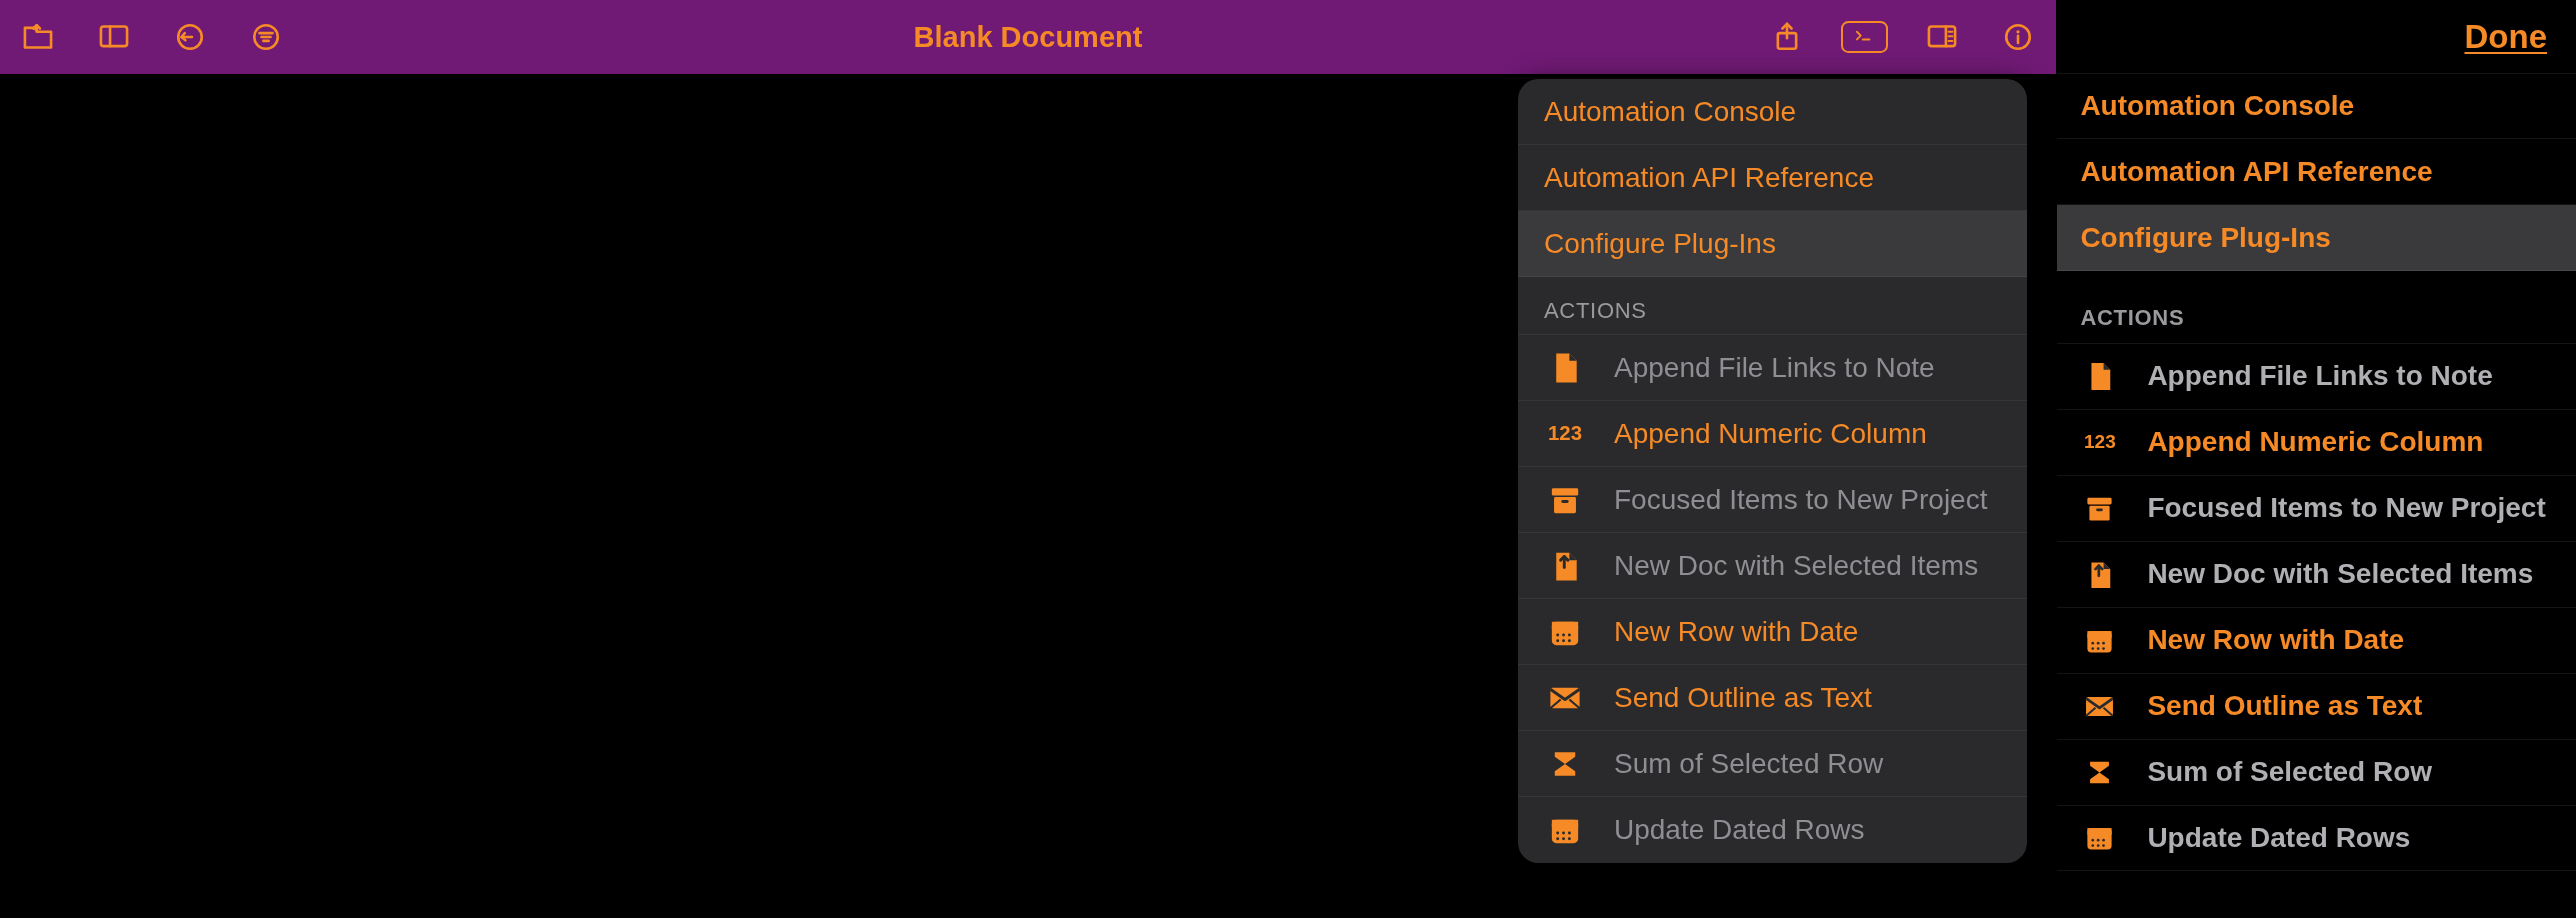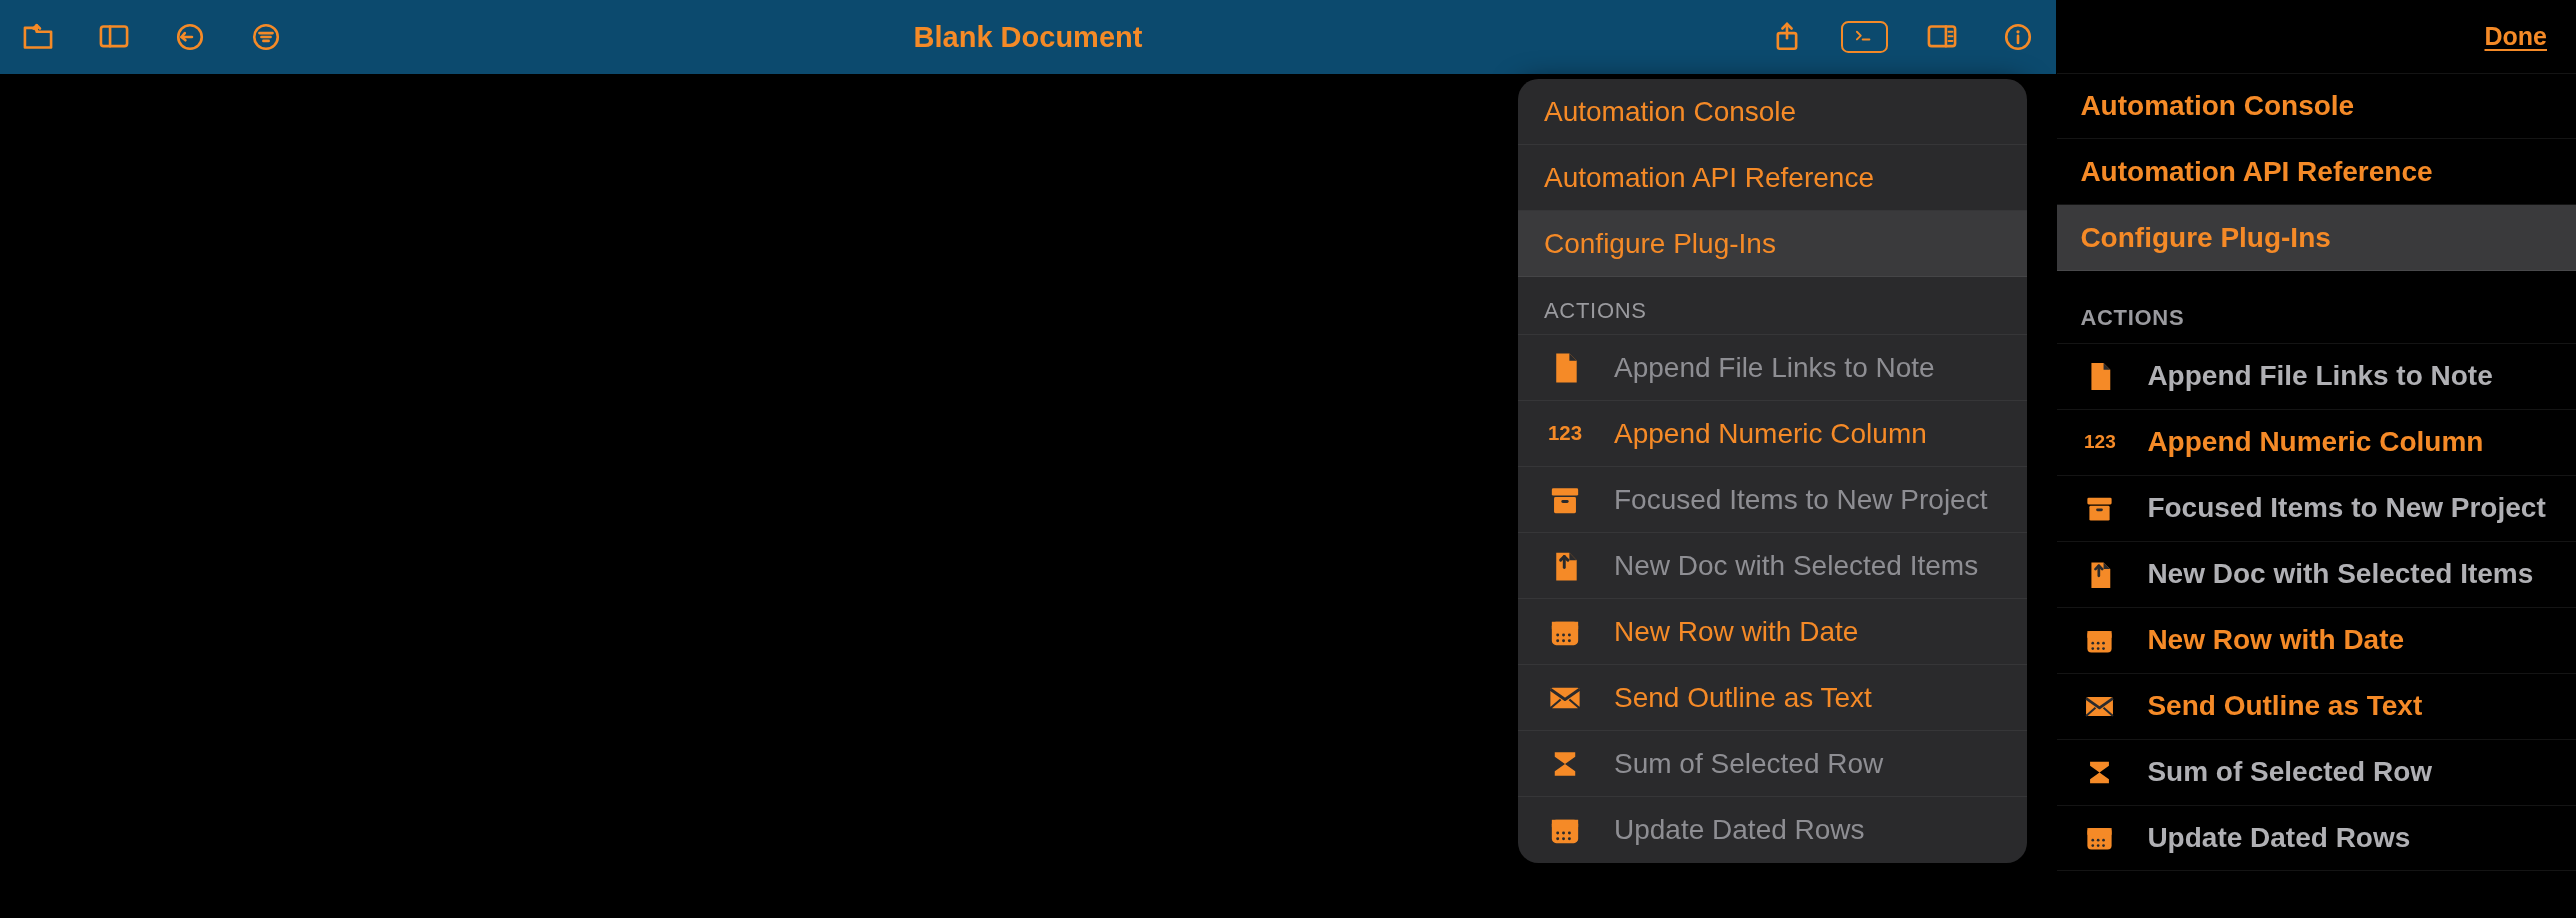--- a/index.html
+++ b/index.html
@@ -29,21 +29,21 @@
     width: 520px;
     height: 919px;
     background: #000;
     border-left: 0.7px solid #000;
   }
   
   .toolbar {
     height: 74px;
     display: flex;
     align-items: center;
-    background: #0c4a6e;
+    background: #701a75;
     padding: 0 16px;
     position: relative;
   }
   .tb-left { display: flex; align-items: center; gap: 32px; }
   .tb-right { display: flex; align-items: center; gap: 32px; margin-left: auto; }
   .tb-title {
     position: absolute;
     left: 0; right: 0;
     text-align: center;
     font-size: 29px;
@@ -116,21 +116,21 @@
 
   
   .cfg-header {
     height: 73px;
     display: flex;
     align-items: center;
     justify-content: flex-end;
     padding: 0 29px;
   }
   .done-btn {
-    font-size: 25px;
+    font-size: 33px;
     font-weight: 700;
     color: #f58a27;
     text-decoration: underline;
     text-underline-offset: 4.4px;
     text-decoration-thickness: 2.2px;
   }
   .cfg-row {
     height: 66px;
     display: flex;
     align-items: center;

